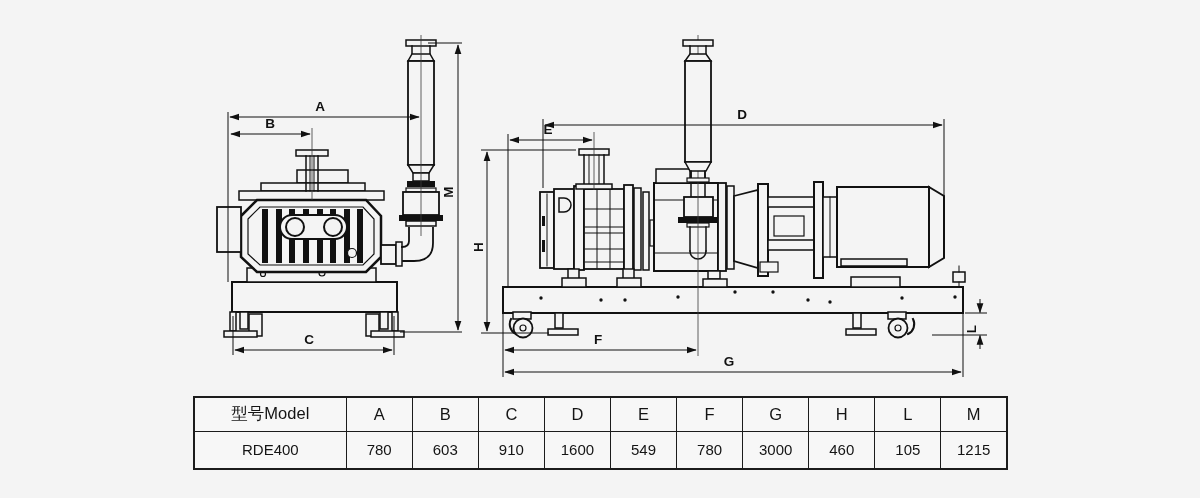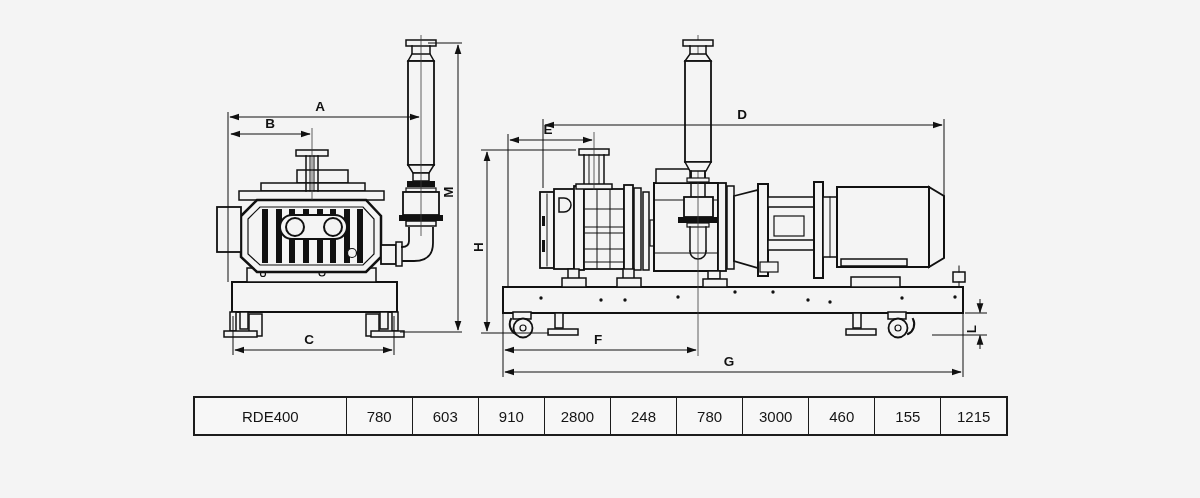--- a/index.html
+++ b/index.html
@@ -285,30 +285,43 @@
           <col class="num">
           <col class="num">
           <col class="num">
         <col class="num">
           <col class="num">
           <col class="num">
           <col class="num">
           <col class="num">
       </colgroup>
       <tbody>
+          <tr class="hdr">
+        <th>型号Model</th>
+        <th>A</th>
+        <th>B</th>
+        <th>C</th>
+        <th>D</th>
+        <th>E</th>
+        <th>F</th>
+        <th>G</th>
+        <th>H</th>
+        <th>L</th>
+        <th>M</th>
+      </tr>
       <tr class="val">
         <td>RDE400</td>
         <td>780</td>
         <td>603</td>
         <td>910</td>
-        <td>2800</td>
-        <td>248</td>
+        <td>1600</td>
+        <td>549</td>
         <td>780</td>
         <td>3000</td>
         <td>460</td>
-        <td>155</td>
+        <td>105</td>
         <td>1215</td>
       </tr>
     </tbody>
       </table>
   </div>
 
 </div>
 
 </body></html>

